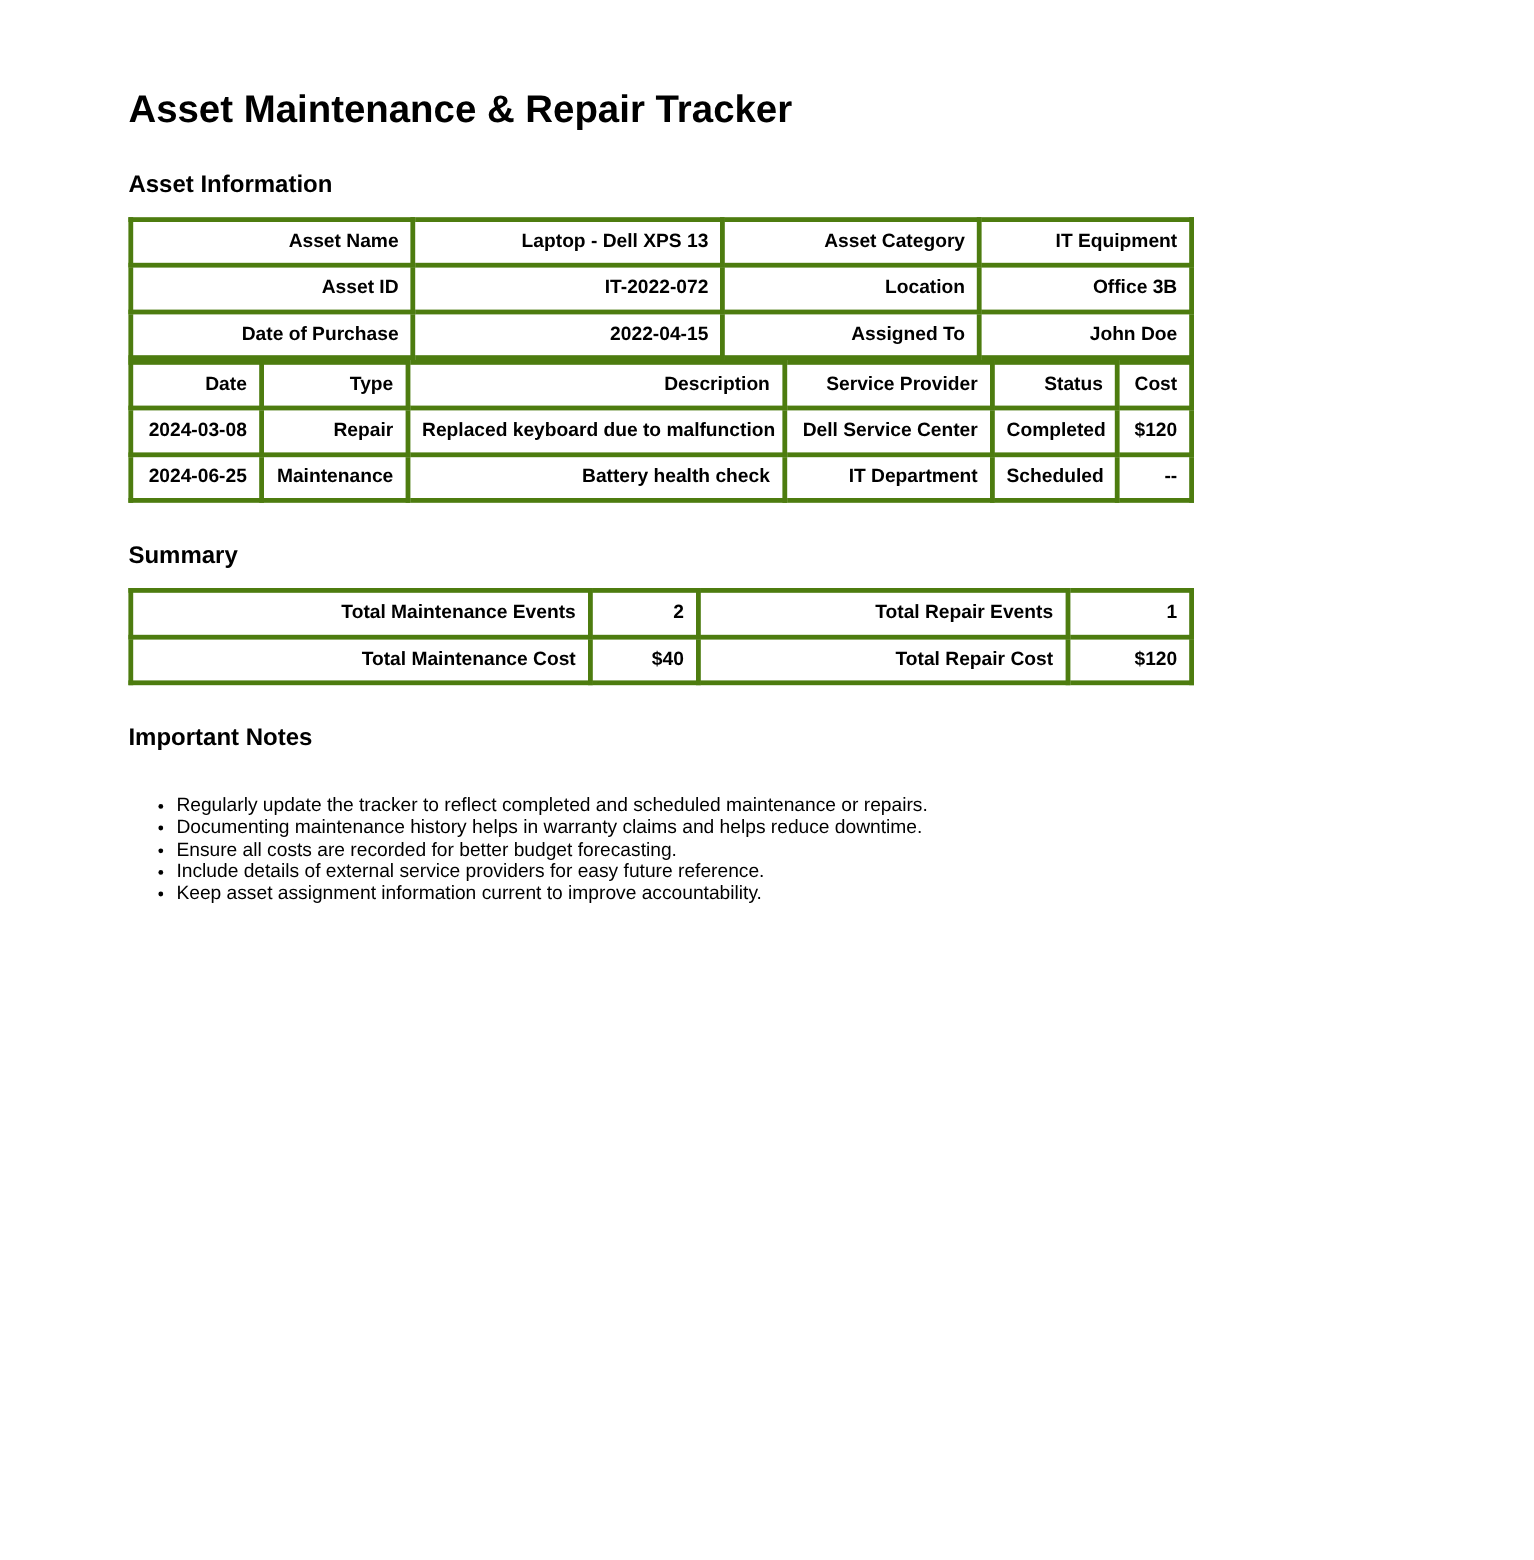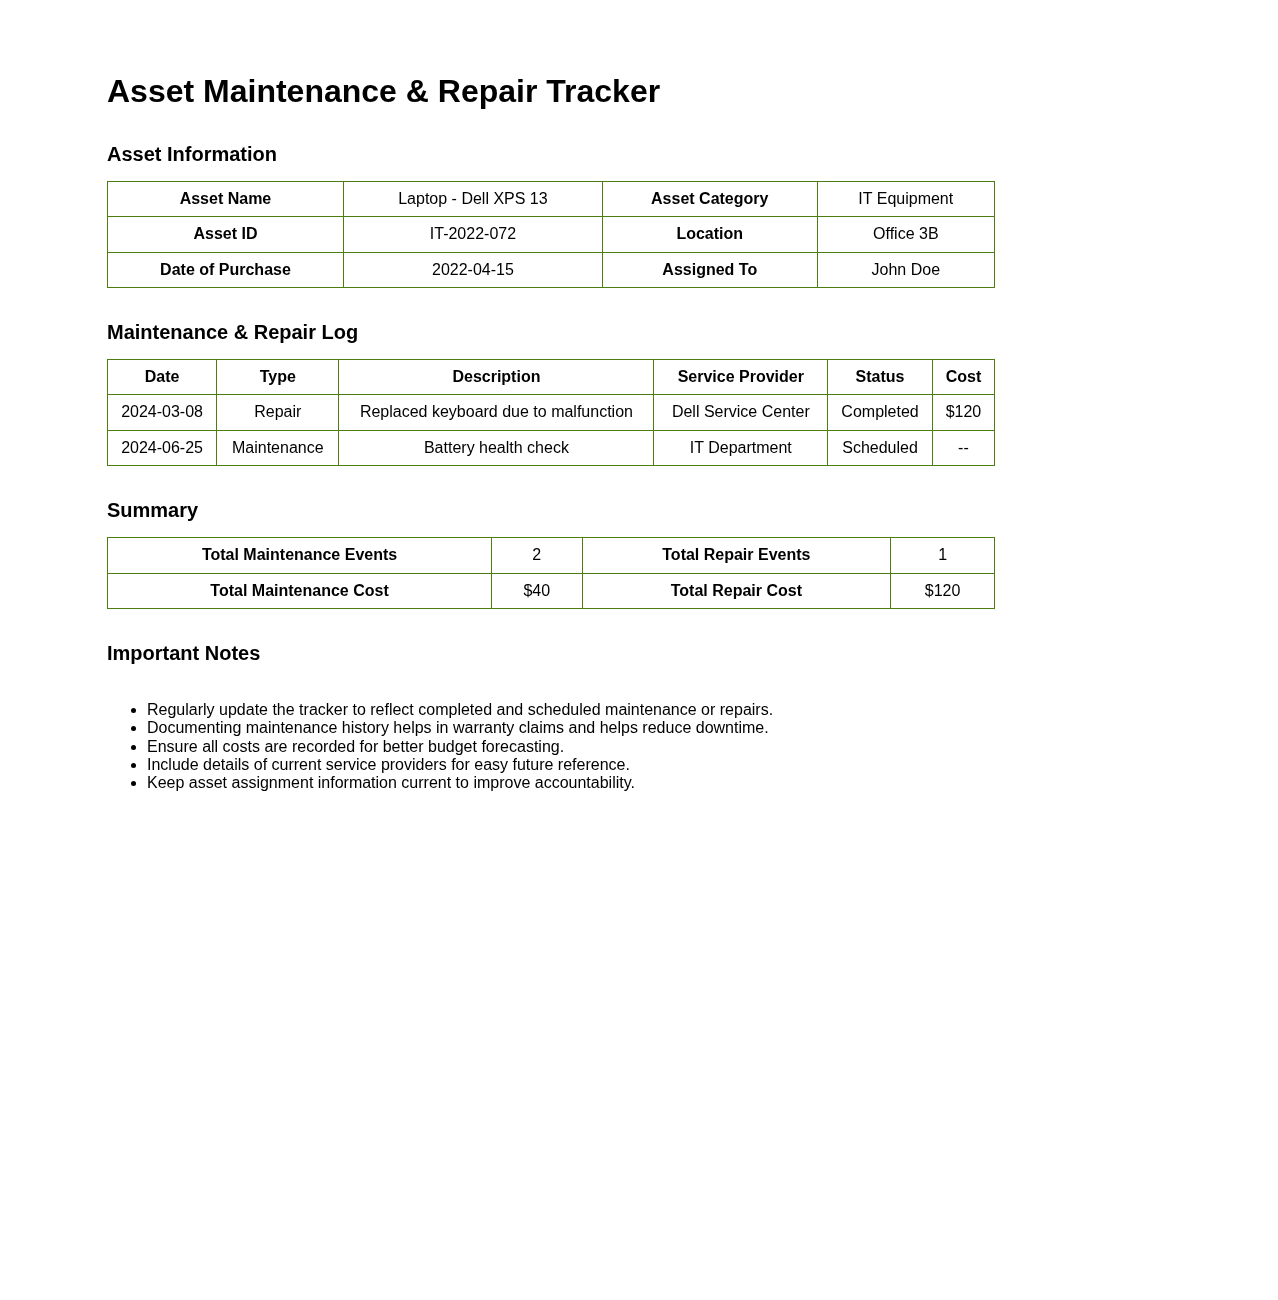--- a/index.html
+++ b/index.html
@@ -28,34 +28,34 @@
     font-weight: bold;
     margin: 33px 0 15px 0;
     line-height: 1.15;
   }
   table {
     border-collapse: collapse;
     width: 100%;
     table-layout: fixed;
   }
   th, td {
-    border: 1px solid #4d7c0f;
+    border: 4px solid #4d7c0f;
     padding: 8px 10px;
-    text-align: center;
+    text-align: right;
     vertical-align: middle;
     font-size: 16px;
     line-height: 1.15;
     overflow: hidden;
     white-space: nowrap;
   }
   th, td.label {
     font-weight: bold;
   }
   td {
-    font-weight: normal;
+    font-weight: bold;
   }
   
   .tbl-asset col.c1 { width: 26.6%; }
   .tbl-asset col.c2 { width: 29.2%; }
   .tbl-asset col.c3 { width: 24.2%; }
   .tbl-asset col.c4 { width: 20.0%; }
   
   .tbl-log col.c1 { width: 12.3%; }
   .tbl-log col.c2 { width: 13.8%; }
   .tbl-log col.c3 { width: 35.5%; }
@@ -109,21 +109,20 @@
       </tr>
       <tr>
         <td class="label">Date of Purchase</td>
         <td>2022-04-15</td>
         <td class="label">Assigned To</td>
         <td>John Doe</td>
       </tr>
     </tbody>
   </table>
 
-  <h3>Maintenance &amp; Repair Log</h3>
 
   <table class="tbl-log">
     <colgroup>
       <col class="c1">
         <col class="c2">
         <col class="c3">
         <col class="c4">
         <col class="c5">
         <col class="c6">
     </colgroup>
@@ -181,17 +180,17 @@
       </tr>
     </tbody>
   </table>
 
   <h3>Important Notes</h3>
 
   <ul class="notes">
     <li>Regularly update the tracker to reflect completed and scheduled maintenance or repairs.</li>
     <li>Documenting maintenance history helps in warranty claims and helps reduce downtime.</li>
     <li>Ensure all costs are recorded for better budget forecasting.</li>
-    <li>Include details of current service providers for easy future reference.</li>
+    <li>Include details of external service providers for easy future reference.</li>
     <li>Keep asset assignment information current to improve accountability.</li>
   </ul>
 
 </div>
 
 </body></html>

